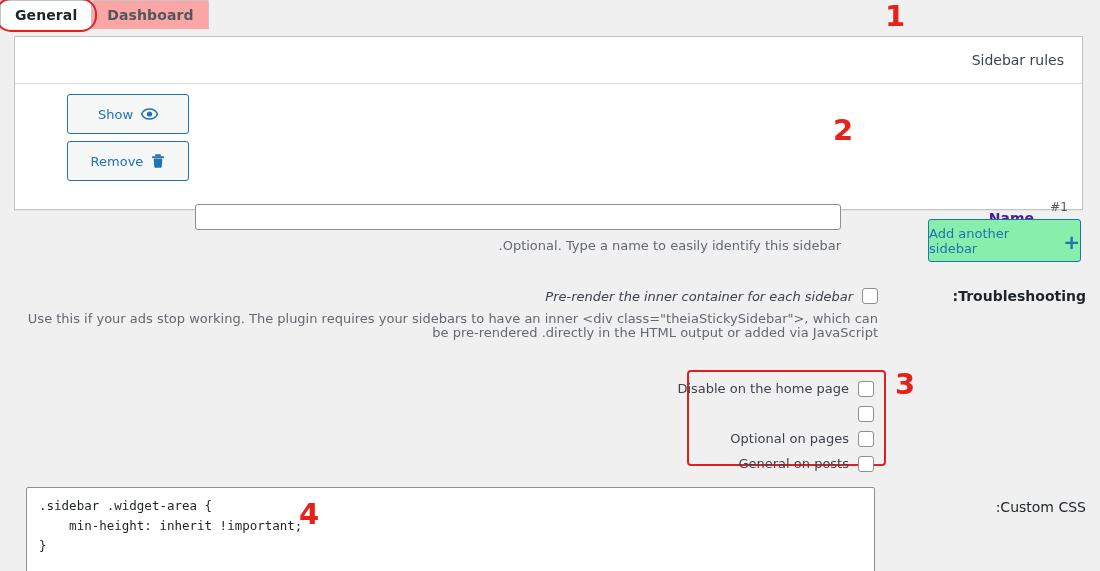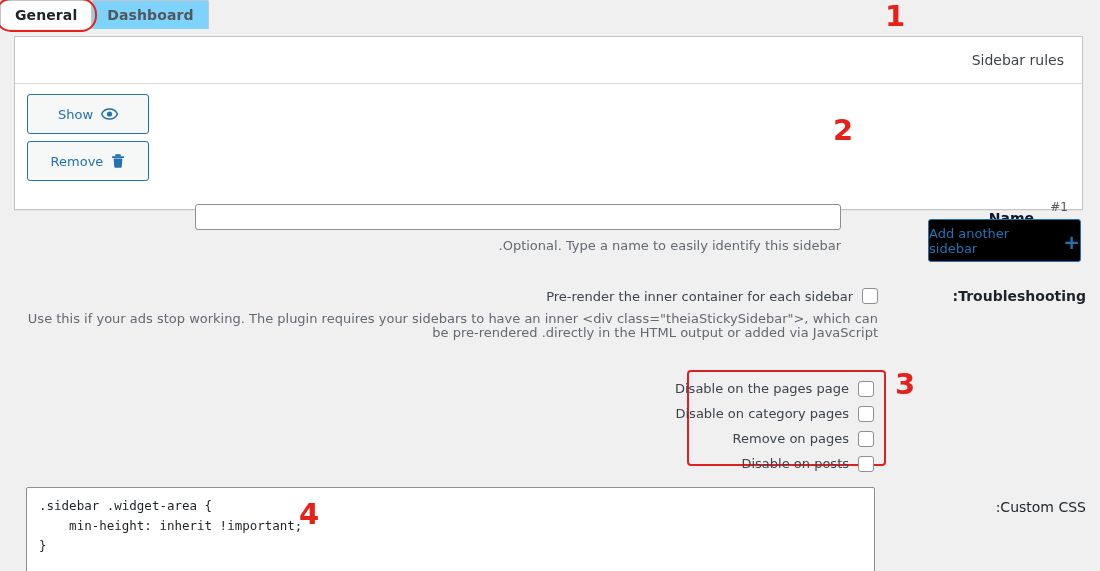--- a/index.html
+++ b/index.html
@@ -33,21 +33,21 @@
     cursor: pointer;
   }
   .tab.active {
     background: #ffffff;
     color: #1d2327;
     border: 1px solid #c3c4c7;
     border-bottom: 1px solid #ffffff;
     border-radius: 2px 2px 0 0;
   }
   .tab.inactive {
-    background: #7dd3fc;
+    background: #fca5a5;
     color: #50575e;
     border: 1px solid #c3c4c7;
     border-bottom: none;
     border-radius: 2px 2px 0 0;
     margin-right: 14px;
   }
 
   
   .panel {
     position: absolute;
@@ -90,20 +90,21 @@
     background: #f6f7f7;
     border: 1px solid #2271b1;
     border-radius: 3px;
     color: #2271b1;
     font-size: 13px;
     display: flex;
     align-items: center;
     justify-content: center;
     gap: 8px;
     cursor: pointer;
+    margin-left: 40px;
   }
   .sbtn + .sbtn { margin-top: 7px; }
   .sbtn svg { display: block; }
 
   
   .nameinput {
     position: absolute;
     left: 180px;
     top: 120px;
     width: 646px;
@@ -121,38 +122,38 @@
     text-align: right;
     font-size: 13px;
     color: #646970;
   }
   .namelabel {
     position: absolute;
     top: 126px;
     right: 48px;
     font-size: 14px;
     font-weight: bold;
-    color: #0f172a;
+    color: #4c1d95;
   }
   .namehash {
     position: absolute;
     top: 116px;
     right: 14px;
     font-size: 12px;
     color: #50575e;
   }
 
   
   .addbtn {
     position: absolute;
     top: 219px;
     left: 928px;
     width: 153px;
     height: 43px;
-    background: #000000;
+    background: #86efac;
     border: 1px solid #2271b1;
     border-radius: 3px;
     color: #2271b1;
     font-size: 13px;
     display: flex;
     align-items: center;
     justify-content: center;
     gap: 9px;
     cursor: pointer;
   }
@@ -175,20 +176,21 @@
   }
   .prerender-row {
     position: absolute;
     top: 288px;
     left: 400px;
     width: 478px;
     display: flex;
     align-items: center;
     justify-content: flex-end;
     gap: 9px;
+    font-style: italic;
   }
   .prerender-row .lbl { font-size: 13px; color: #3c434a; }
 
   .cbox {
     width: 16px;
     height: 16px;
     border: 1px solid #8c8f94;
     border-radius: 3px;
     background: #fff;
     flex: none;
@@ -341,33 +343,32 @@
 
 <div class="prerender-row">
   <span class="lbl">Pre-render the inner container for each sidebar</span>
   <span class="cbox"></span>
 </div>
 
 <div class="tshoot-desc">Use this if your ads stop working. The plugin requires your sidebars to have an inner &lt;div class="theiaStickySidebar"&gt;, which can be pre-rendered .directly in the HTML output or added via JavaScript</div>
 
 <div class="disable-group">
   <div class="disable-row">
-    <span class="lbl">Disable on the pages page</span>
+    <span class="lbl">Disable on the home page</span>
     <span class="cbox"></span>
   </div>
   <div class="disable-row">
-    <span class="lbl">Disable on category pages</span>
     <span class="cbox"></span>
   </div>
   <div class="disable-row">
-    <span class="lbl">Remove on pages</span>
+    <span class="lbl">Optional on pages</span>
     <span class="cbox"></span>
   </div>
   <div class="disable-row">
-    <span class="lbl">Disable on posts</span>
+    <span class="lbl">General on posts</span>
     <span class="cbox"></span>
   </div>
 </div>
 <div class="annot ann3">3</div>
 
 <div class="csslabel">:Custom CSS</div>
 <div class="cssbox">.sidebar .widget-area {
     min-height: inherit !important;
 }</div>
 <div class="annot ann4">4</div>

